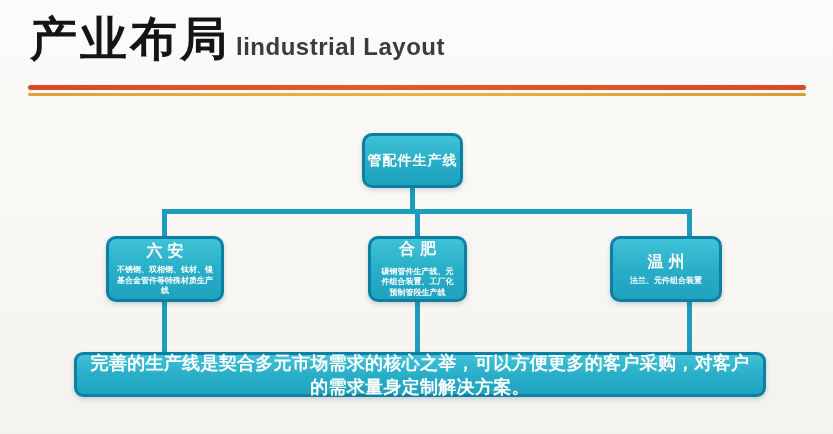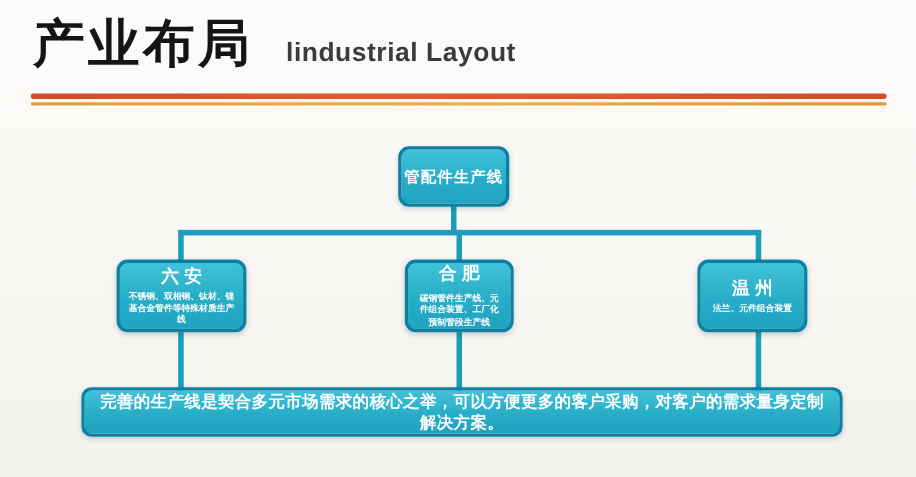--- a/index.html
+++ b/index.html
@@ -9,21 +9,21 @@
     font-family: "Liberation Sans", "DejaVu Sans", sans-serif;
   }
   .canvas {
     position: relative; width: 833px; height: 434px; overflow: hidden;
     background: linear-gradient(180deg, #fcfbf9 0%, #f7f6f3 70%, #f3f2ef 100%);
   }
 
   
   .title-row {
     position: absolute; left: 30px; top: 8px;
-    display: flex; align-items: baseline; gap: 30px;
+    display: flex; align-items: baseline; gap: 6px;
   }
   .title-zh {
     font-size: 47px; font-weight: 900; color: #141414; letter-spacing: 3px;
   }
   .title-en {
     font-size: 24px; font-weight: 800; color: #3b3b3b; letter-spacing: 0.5px;
   }
 
   
   .divider { position: absolute; left: 28px; top: 85px; width: 778px; }
@@ -55,31 +55,31 @@
     color: #ffffff; text-align: center;
     display: flex; flex-direction: column; align-items: center; justify-content: center;
     box-shadow: 0 2px 5px rgba(40, 70, 80, 0.22);
   }
   .node-root {
     left: 362px; top: 133px; width: 101px; height: 55px;
     font-size: 14px; font-weight: 800; letter-spacing: 1px;
   }
   .node-branch-0 { left: 106px; top: 236px; width: 118px; height: 66px; }
   .node-branch-1 { left: 368px; top: 236px; width:  99px; height: 66px; justify-content: space-between; }
-  .node-branch-2 { left: 634px; top: 236px; width: 100px; height: 66px; }
+  .node-branch-2 { left: 610px; top: 236px; width: 112px; height: 66px; }
   .branch-name {
     font-size: 16px; font-weight: 800; letter-spacing: 5px; padding-left: 5px;
   }
   .branch-detail {
     font-size: 8px; line-height: 1.35; font-weight: 600;
     margin-top: 3px; padding: 0 7px;
   }
   .node-footer {
     left: 74px; top: 352px; width: 692px; height: 45px;
-    border-radius: 9px; font-size: 15px; font-weight: 800; letter-spacing: 0.3px;
+    border-radius: 9px; font-size: 18px; font-weight: 800; letter-spacing: 0.3px;
     padding: 0 12px;
   }
 </style>
 </head>
 <body>
 
 <div class="canvas">
 
   <div class="title-row">
     <span class="title-zh">产业布局</span>

